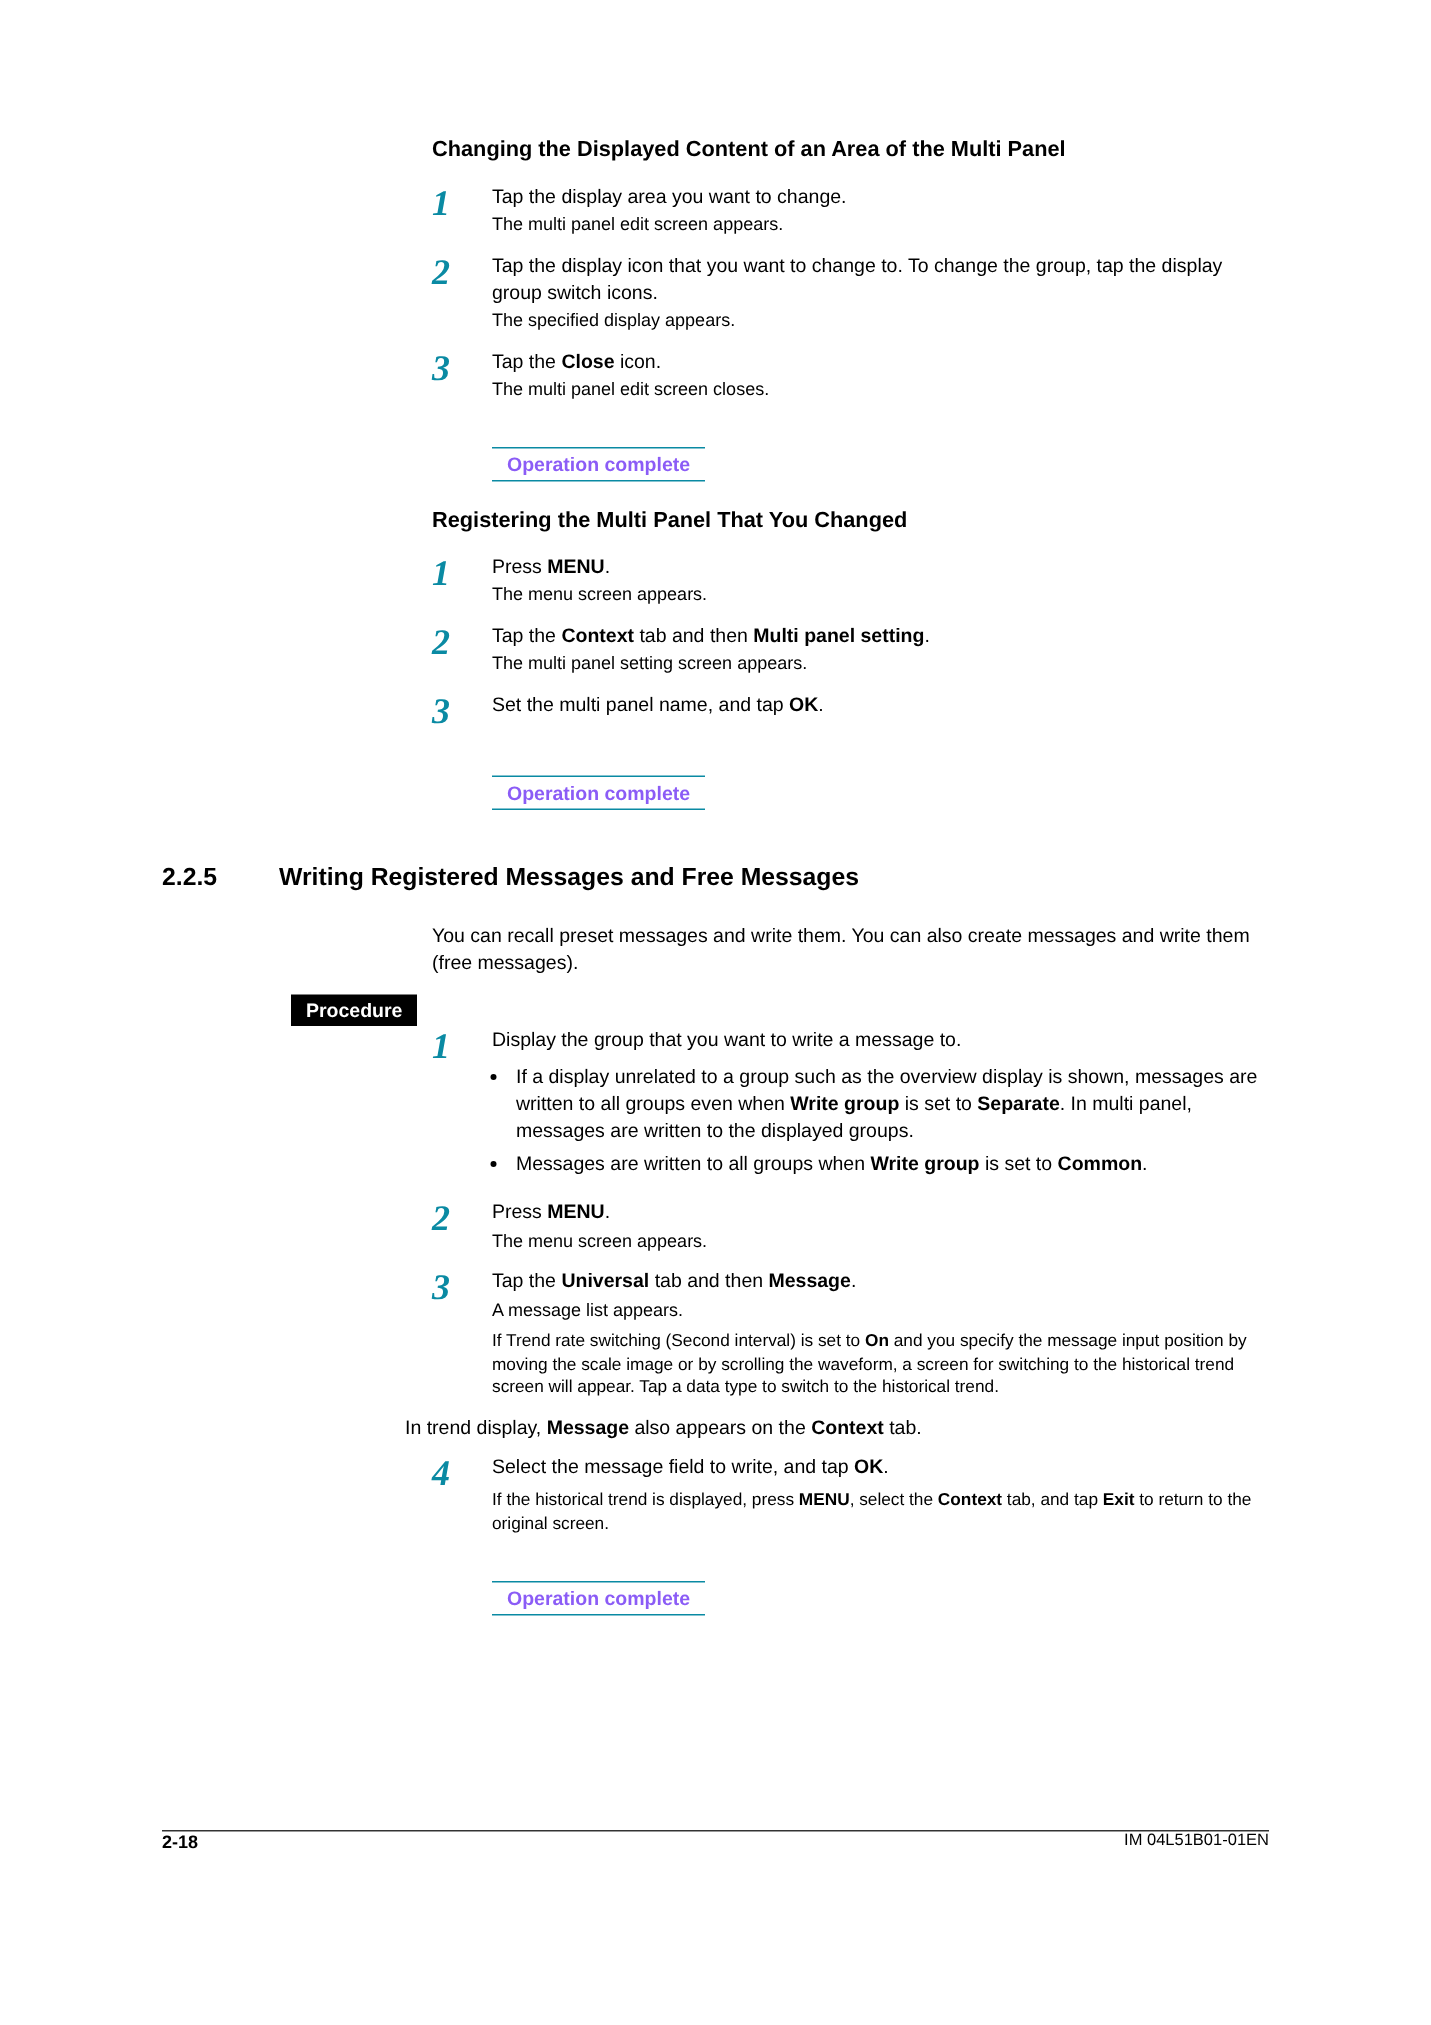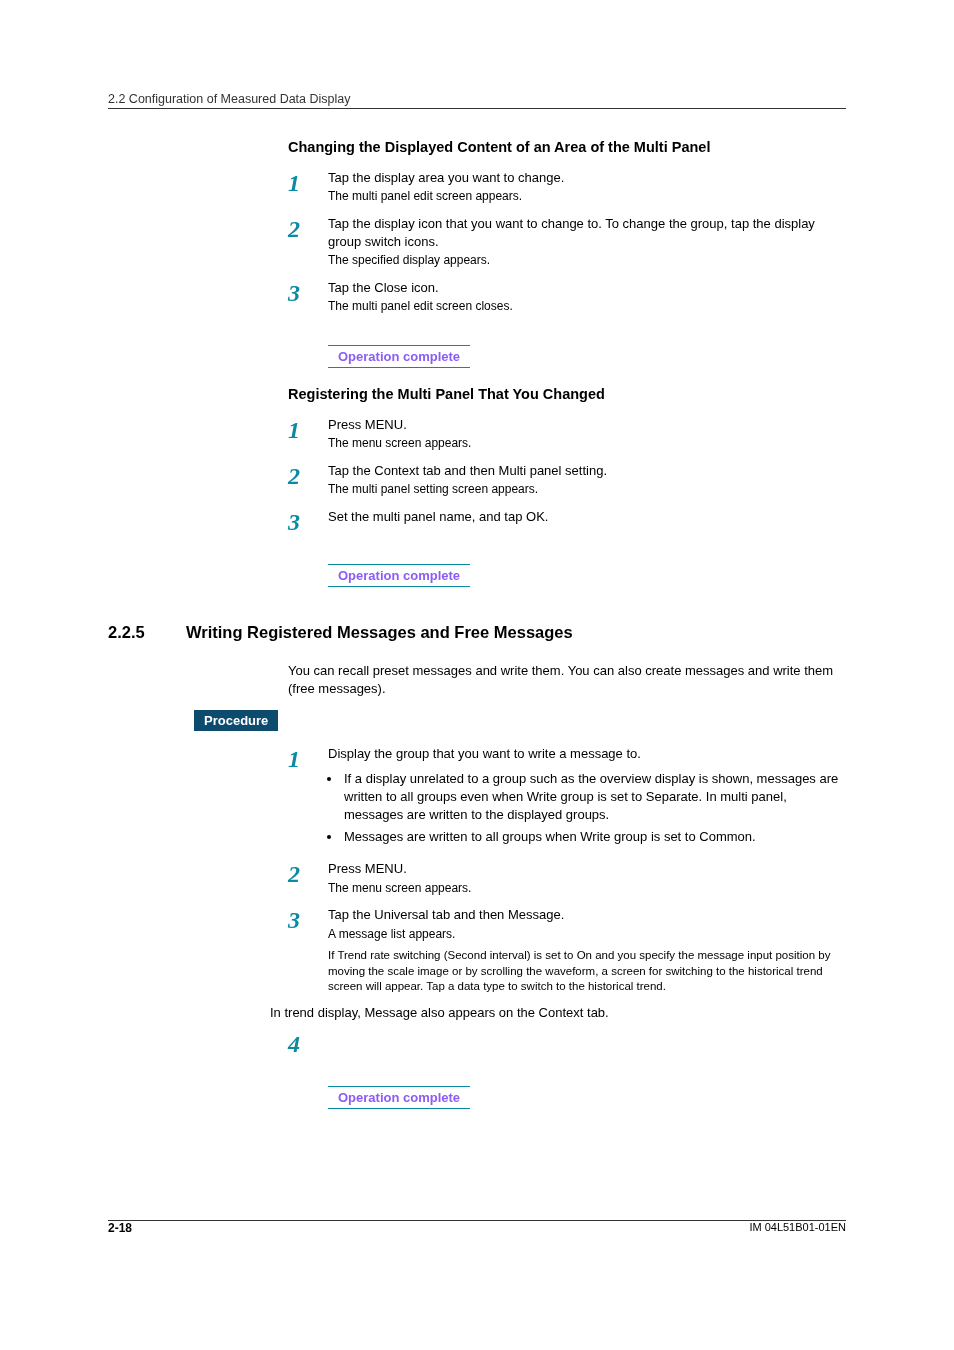--- a/index.html
+++ b/index.html
@@ -81,27 +81,26 @@
     font-weight: bold;
   }
   .section-intro {
     font-size: 13px;
     line-height: 1.4;
     margin-bottom: 12px;
     margin-top: 20px;
   }
   .procedure-label {
     display: inline-block;
-    background: #0c4a6e;
+    background: #000000;
     color: #fff;
     font-size: 13px;
     font-weight: bold;
     padding: 3px 10px;
     margin-left: -94px;
-    margin-bottom: 14px;
   }
   .bullets {
     padding-left: 14px;
     margin-top: 6px;
   }
   .bullets li {
     font-size: 13px;
     line-height: 1.4;
     margin-bottom: 4px;
     list-style-type: disc;
@@ -117,27 +116,26 @@
     bottom: 115px;
     left: 108px;
     right: 108px;
     border-top: 1px solid #333;
     padding-top: 0;
     display: flex;
     justify-content: space-between;
     font-size: 11px;
   }
   .footer .pg { font-weight: bold; font-size: 12px; }
-  b { font-weight: normal; }
+  b { font-weight: bold; }
 </style>
 </head>
 <body>
 
 <div class="page">
-  <div class="header-line">2.2  Configuration of Measured Data Display</div>
 
   <div class="content">
 
     
     <div class="sub-heading">Changing the Displayed Content of an Area of the Multi Panel</div>
 
     <div class="step">
       <div class="step-num">1</div>
       <div class="step-body">
         <div class="step-main">Tap the display area you want to change.</div>
@@ -226,20 +224,22 @@
         <div class="step-sub">A message list appears.</div>
         <div class="step-note"><span>If Trend rate switching (Second interval) is set to </span><b>On</b><span> and you specify the message input position by moving the scale image or by scrolling the waveform, a screen for switching to the historical trend screen will appear. Tap a data type to switch to the historical trend.</span></div>
       </div>
     </div>
 
     <div class="context-note"><span>In trend display, </span><b>Message</b><span> also appears on the </span><b>Context</b><span> tab.</span></div>
 
     <div class="step">
       <div class="step-num">4</div>
       <div class="step-body">
+        <div class="step-main"><span>Select the message field to write, and tap </span><b>OK</b><span>.</span></div>
+        <div class="step-note"><span>If the historical trend is displayed, press </span><b>MENU</b><span>, select the </span><b>Context</b><span> tab, and tap </span><b>Exit</b><span> to return to the original screen.</span></div>
       </div>
     </div>
     <div class="op-complete">Operation complete</div>
 
   </div>
 </div>
 
 <div class="footer">
   <span class="pg">2-18</span>
   <span>IM 04L51B01-01EN</span>

